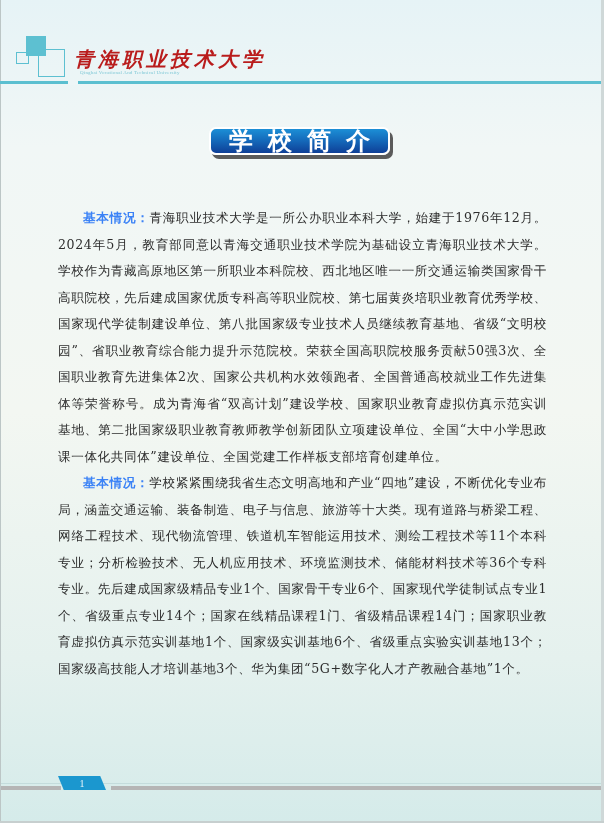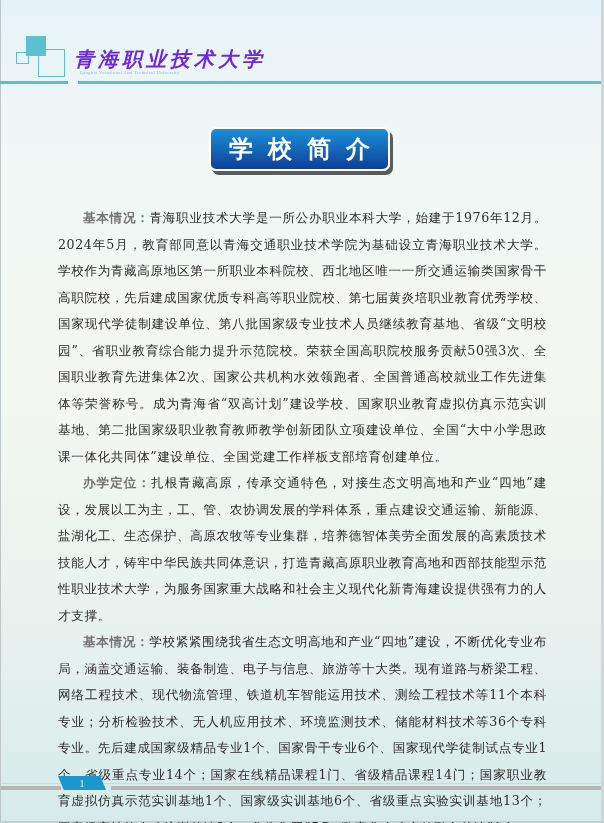--- a/index.html
+++ b/index.html
@@ -11,40 +11,40 @@
   }
   .right-edge { position:absolute; right:0; top:0; width:3px; height:823px; background:#cfd8d8; }
   .left-edge { position:absolute; left:0; top:0; width:1px; height:823px; background:#bcc6c6; }
   .bottom-edge { position:absolute; left:0; bottom:0; width:604px; height:2px; background:#c7cfcf; }
 
   
   .logo-squares { position:absolute; left:16px; top:36px; width:52px; height:42px; }
   .sq-fill { position:absolute; left:10px; top:0; width:20px; height:20px; background:#5dc0d1; }
   .sq-small { position:absolute; left:0; top:16px; width:13px; height:12px; border:1.5px solid #5dc0d1; box-sizing:border-box; }
   .sq-big { position:absolute; left:22px; top:13px; width:27px; height:28px; border:1.5px solid #5dc0d1; box-sizing:border-box; }
-  .logo-cn { position:absolute; left:74px; top:46px; font-size:20px; color:#6d28d9; letter-spacing:4px; font-style:italic; font-weight:bold; font-family:"DejaVu Serif", serif; }
+  .logo-cn { position:absolute; left:74px; top:46px; font-size:20px; color:#b91c1c; letter-spacing:4px; font-style:italic; font-weight:bold; font-family:"DejaVu Serif", serif; }
   .logo-en { position:absolute; left:80px; top:70px; font-size:5px; color:#7ec8d6; letter-spacing:0.2px; font-family:"Liberation Serif", serif; }
   .header-line { position:absolute; left:0; top:81px; width:601px; height:3px; background:#5bbfd0; }
   .header-notch { position:absolute; left:68px; top:80px; width:10px; height:5px; background:#eef6f7; }
 
   
   .title-badge {
-    position:absolute; left:209px; top:127px; width:181px; height:44px;
+    position:absolute; left:209px; top:127px; width:181px; height:28px;
     border-radius:7px; border:2px solid #ffffff;
     background: linear-gradient(180deg, #1c8fd6 0%, #1468b9 50%, #0e3f97 100%);
     box-shadow: 3px 4px 0 #5b5b5b;
     display:flex; align-items:center; justify-content:center;
     box-sizing:border-box;
   }
   .title-badge span { color:#fff; font-family:"DejaVu Sans", sans-serif; font-weight:bold; font-size:24px; letter-spacing:15px; margin-left:15px; }
 
   
   .content { position:absolute; left:58px; top:205px; width:489px; }
   .para { margin:0; font-size:12.6px; line-height:26.5px; text-align:justify; text-indent:25px; letter-spacing:0.6px; }
-  .para .label { font-family:Liberation Serif, serif; font-weight:bold; color:#737373; }
+  .para .label { font-family:Liberation Serif, serif; font-weight:bold; color:#3b82f6; }
 
   
   .footer-line-l { position:absolute; left:1px; top:786px; width:60px; height:4px; background:#b5b5b5; }
   .footer-line-r { position:absolute; left:111px; top:786px; width:490px; height:4px; background:#b5b5b5; }
   .footer-thin { position:absolute; left:1px; top:783px; width:600px; height:1px; background:#c4dcdc; }
   .page-tab {
     position:absolute; left:58px; top:776px; width:48px; height:14px;
     background:#1b97cf; clip-path: polygon(0 0, 88% 0, 100% 100%, 12% 100%);
     display:flex; align-items:center; justify-content:center;
   }
@@ -66,21 +66,20 @@
 <div class="logo-en">Qinghai Vocational And Technical University</div>
 <div class="header-line"></div>
 <div class="header-notch"></div>
 
 <div class="title-badge">
   <span>学校简介</span>
 </div>
 
 <div class="content">
   <p class="para"><span class="label">基本情况：</span><span>青海职业技术大学是一所公办职业本科大学，始建于1976年12月。2024年5月，教育部同意以青海交通职业技术学院为基础设立青海职业技术大学。学校作为青藏高原地区第一所职业本科院校、西北地区唯一一所交通运输类国家骨干高职院校，先后建成国家优质专科高等职业院校、第七届黄炎培职业教育优秀学校、国家现代学徒制建设单位、第八批国家级专业技术人员继续教育基地、省级“文明校园”、省职业教育综合能力提升示范院校。荣获全国高职院校服务贡献50强3次、全国职业教育先进集体2次、国家公共机构水效领跑者、全国普通高校就业工作先进集体等荣誉称号。成为青海省“双高计划”建设学校、国家职业教育虚拟仿真示范实训基地、第二批国家级职业教育教师教学创新团队立项建设单位、全国“大中小学思政课一体化共同体”建设单位、全国党建工作样板支部培育创建单位。</span></p>
-  <p class="para"><span class="label">办学定位：</span><span>扎根青藏高原，传承交通特色，对接生态文明高地和产业“四地”建设，发展以工为主，工、管、农协调发展的学科体系，重点建设交通运输、新能源、盐湖化工、生态保护、高原农牧等专业集群，培养德智体美劳全面发展的高素质技术技能人才，铸牢中华民族共同体意识，打造青藏高原职业教育高地和西部技能型示范性职业技术大学，为服务国家重大战略和社会主义现代化新青海建设提供强有力的人才支撑。</span></p>
   <p class="para"><span class="label">基本情况：</span><span>学校紧紧围绕我省生态文明高地和产业“四地”建设，不断优化专业布局，涵盖交通运输、装备制造、电子与信息、旅游等十大类。现有道路与桥梁工程、网络工程技术、现代物流管理、铁道机车智能运用技术、测绘工程技术等11个本科专业；分析检验技术、无人机应用技术、环境监测技术、储能材料技术等36个专科专业。先后建成国家级精品专业1个、国家骨干专业6个、国家现代学徒制试点专业1个、省级重点专业14个；国家在线精品课程1门、省级精品课程14门；国家职业教育虚拟仿真示范实训基地1个、国家级实训基地6个、省级重点实验实训基地13个；国家级高技能人才培训基地3个、华为集团“5G+数字化人才产教融合基地”1个。</span></p>
 
 </div>
 
 <div class="footer-thin"></div>
 <div class="footer-line-l"></div>
 <div class="footer-line-r"></div>
 <div class="page-tab">
   <span>1</span>
 </div>

